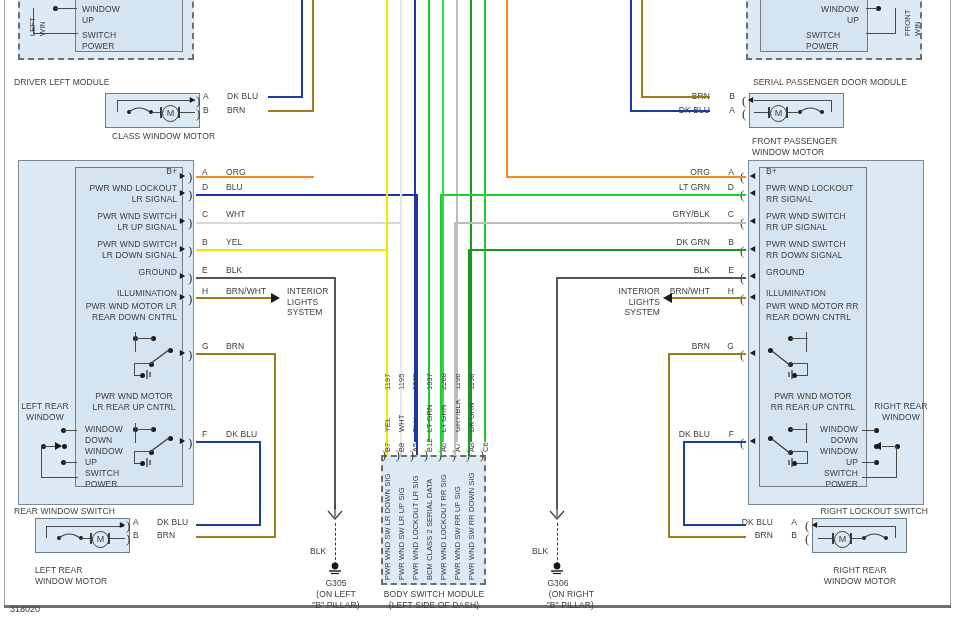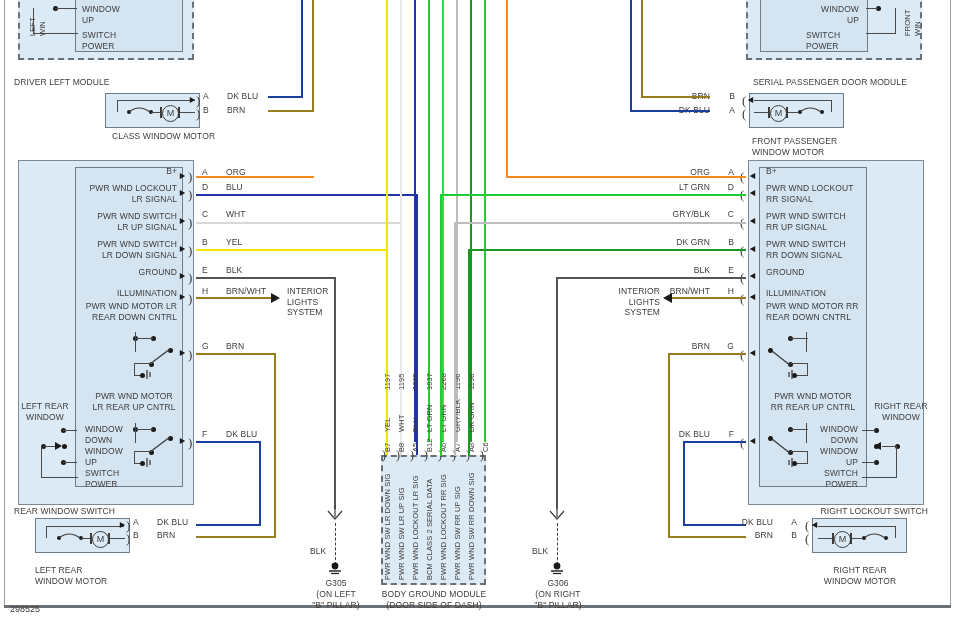--- a/index.html
+++ b/index.html
@@ -289,21 +289,21 @@
     <path d="M2 6 L9 14 L16 6" stroke="#3c3c3c" fill="none" stroke-width="1.2"></path>
   </svg>
   <div class="ln" style="left:557px;top:523px;width:1px;height:42px;background:transparent;border-left:1px dashed #3c3c3c;"></div>
   <div class="lbl" style="left:532px;top:546px;">BLK</div>
   <svg width="22" height="14" style="position:absolute;left:547px;top:562px;">
     <circle cx="10" cy="4" r="3.4" fill="#1a1a1a"></circle>
     <line x1="4" y1="9" x2="16" y2="9" stroke="#1a1a1a" stroke-width="1.4"></line>
     <line x1="6" y1="11.5" x2="14" y2="11.5" stroke="#1a1a1a" stroke-width="1.2"></line>
   </svg>
   <div class="lbl c" style="left:527px;top:578px;width:62px;">G306</div>
-  <div class="lbl c" style="left:522px;top:589px;width:72px;">(ON RIGHT<br>"B" PILLAR)</div>
+  <div class="lbl c" style="left:522px;top:589px;width:72px;text-align:right;">(ON RIGHT<br>"B" PILLAR)</div>
 
   <div class="dashbox" style="left:381px;top:455px;width:105px;height:130px;"></div>
   <div id="bcm-pins">
       <div class="w" style="left: 386px; top: -5px; width: 2px; height: 447px; background: rgb(242, 230, 0);"></div>
       <div class="vlbl" style="left: 383px; top: 390px; font-size: 7.5px;">1197</div>
       <div class="vlbl" style="left: 383px; top: 432px; font-size: 7.5px;">YEL</div>
       <div class="vlbl" style="left: 383px; top: 452px; font-size: 7.5px;">B7</div>
       <div class="conn" style="left: 382px; top: 451px; font-size: 12px;">)</div>
       <div class="vlbl" style="left: 383px; top: 580px; font-size: 7.5px;">PWR WND SW LR DOWN SIG</div>
       <div class="w" style="left: 400px; top: -5px; width: 2px; height: 447px; background: rgb(232, 232, 232);"></div>
@@ -339,22 +339,22 @@
       <div class="w" style="left: 470px; top: -5px; width: 2px; height: 447px; background: rgb(26, 153, 34);"></div>
       <div class="vlbl" style="left: 467px; top: 390px; font-size: 7.5px;">1198</div>
       <div class="vlbl" style="left: 467px; top: 432px; font-size: 7.5px;">DK GRN</div>
       <div class="vlbl" style="left: 467px; top: 452px; font-size: 7.5px;">A8</div>
       <div class="conn" style="left: 466px; top: 451px; font-size: 12px;">)</div>
       <div class="vlbl" style="left: 467px; top: 580px; font-size: 7.5px;">PWR WND SW RR DOWN SIG</div>
       <div class="w" style="left: 484px; top: -5px; width: 2px; height: 447px; background: rgb(34, 204, 51);"></div>
       <div class="vlbl" style="left: 481px; top: 452px; font-size: 7.5px;">C6</div>
       <div class="conn" style="left: 480px; top: 451px; font-size: 12px;">)</div>
     </div>
-  <div class="lbl c" style="left:379px;top:589px;width:110px;">BODY GROUND MODULE</div>
-  <div class="lbl c" style="left:379px;top:600px;width:110px;">(DOOR SIDE OF DASH)</div>
+  <div class="lbl c" style="left:379px;top:589px;width:110px;">BODY SWITCH MODULE</div>
+  <div class="lbl c" style="left:379px;top:600px;width:110px;">(LEFT SIDE OF DASH)</div>
 
   <div class="box" style="left:748px;top:160px;width:176px;height:345px;"></div>
   <div class="box inner" style="left:759px;top:167px;width:108px;height:320px;"></div>
 
   <div class="lbl" style="left:766px;top:166px;">B+</div>
   <div class="lbl" style="left:766px;top:183px;">PWR WND LOCKOUT<br>RR SIGNAL</div>
   <div class="lbl" style="left:766px;top:211px;">PWR WND SWITCH<br>RR UP SIGNAL</div>
   <div class="lbl" style="left:766px;top:239px;">PWR WND SWITCH<br>RR DOWN SIGNAL</div>
   <div class="lbl" style="left:766px;top:267px;">GROUND</div>
   <div class="lbl" style="left:766px;top:288px;">ILLUMINATION</div>
@@ -491,15 +491,15 @@
   <div class="ln" style="left:818px;top:538px;width:14px;height:1px;"></div>
   <div class="conn" style="left:805px;top:521px;">(</div>
   <div class="conn" style="left:805px;top:534px;">(</div>
   <div class="arrowL" style="left:810px;top:520px;transform:scale(.6);"></div>
   <div class="lbl r" style="left:775px;top:517px;width:22px;">A</div>
   <div class="lbl r" style="left:715px;top:517px;width:58px;">DK BLU</div>
   <div class="lbl r" style="left:775px;top:530px;width:22px;">B</div>
   <div class="lbl r" style="left:715px;top:530px;width:58px;">BRN</div>
   <div class="lbl c" style="left:812px;top:565px;width:96px;">RIGHT REAR<br>WINDOW MOTOR</div>
 
-  <div class="code">298525</div>
+  <div class="code">318020</div>
 
 </div>
 
 </body></html>

